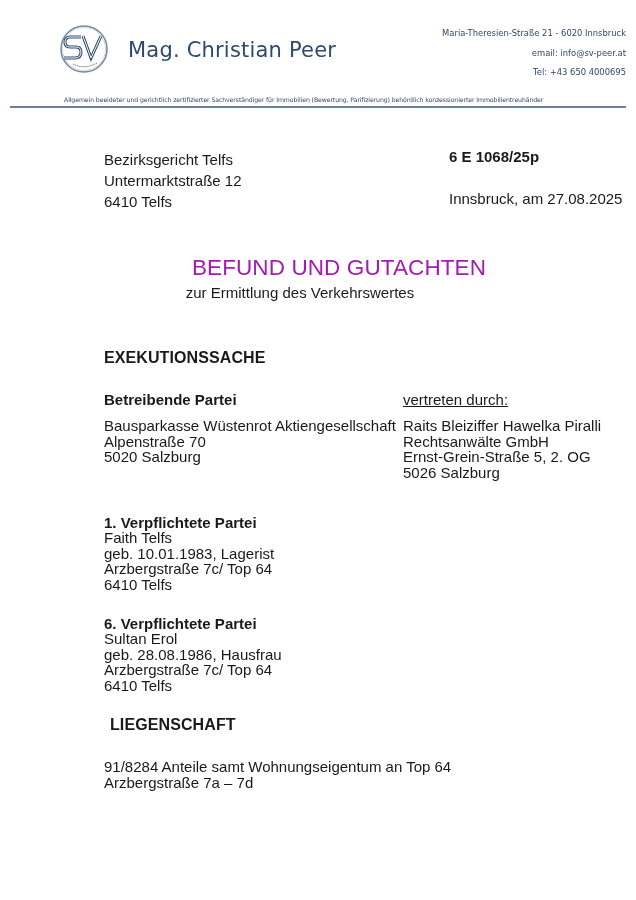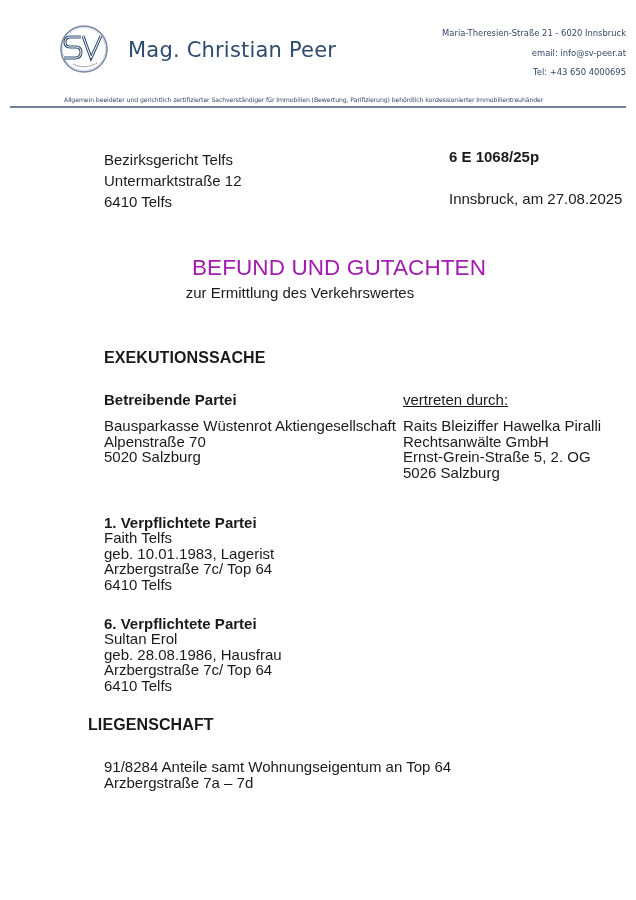--- a/index.html
+++ b/index.html
@@ -35,21 +35,21 @@
     .section-head { font-size: 16px; font-weight: bold; letter-spacing: 0.1px; }
 
     .exek { left: 62px; top: 350px; }
     .betr { left: 62px; top: 392px; }
     .vertr { left: 361px; top: 392px; }
     .block .t.line { line-height: 15.5px; }
     .block .head-gap { margin-bottom: 11px; }
 
     .verp1 { left: 62px; top: 515px; }
     .verp2 { left: 62px; top: 616px; }
-    .lieg { left: 46px; top: 717px; }
+    .lieg { left: 68px; top: 717px; }
     .lieg-text { left: 62px; top: 759px; }
   </style>
 </head>
 <body>
 
 <div class="abs logo">
   <svg width="50" height="50" viewBox="0 0 50 50">
     <circle cx="25" cy="25" r="23" fill="none" stroke="#7a8aa0" stroke-width="1.6"></circle>
     <circle cx="25" cy="25" r="21.5" fill="none" stroke="#c7d0dc" stroke-width="0.8"></circle>
     <path d="M22 13 H11 Q6 13 6 18 Q6 23 11 23 H17 Q22 23 22 28 Q22 34 16 34 H5" fill="none" stroke="#2d4a6e" stroke-width="3"></path>

